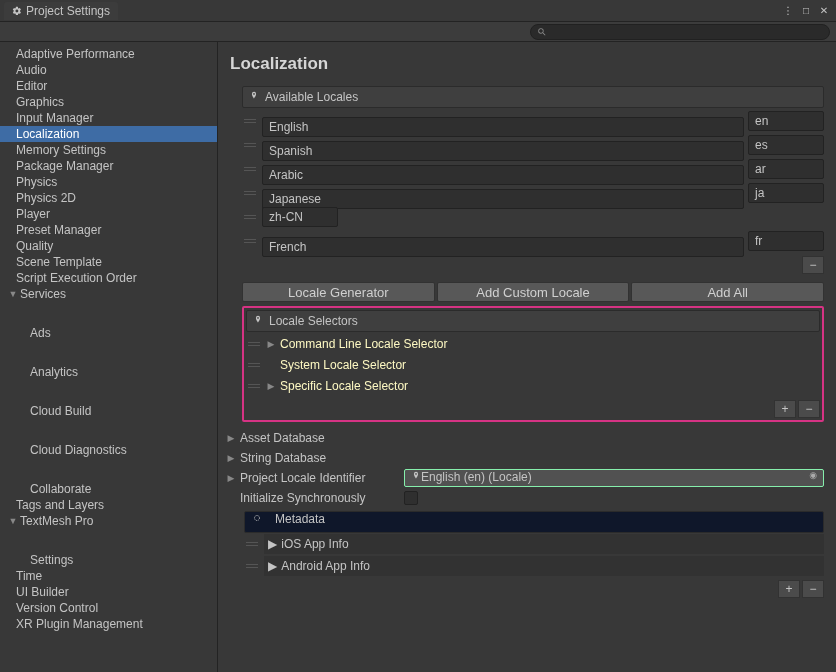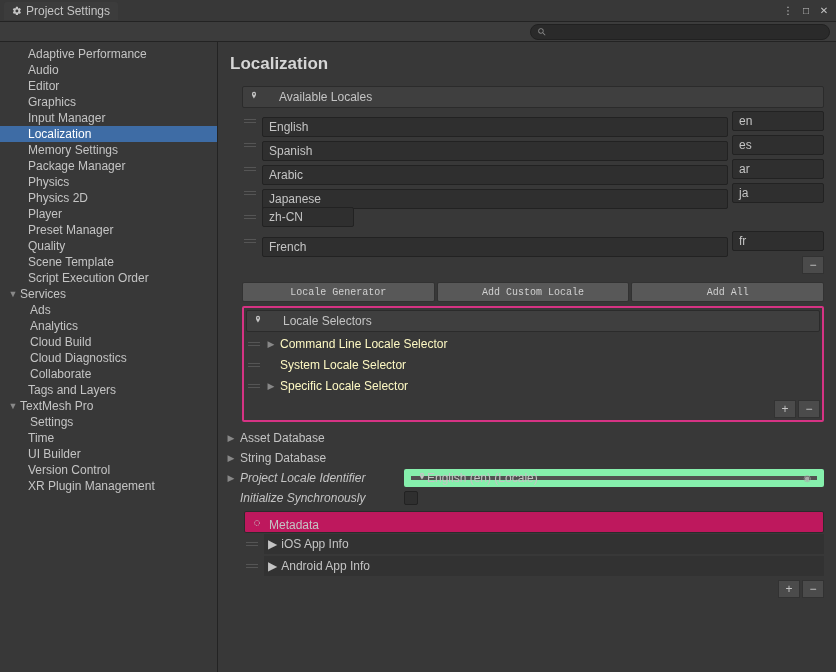--- a/index.html
+++ b/index.html
@@ -63,25 +63,25 @@
   }
   .sidebar {
     width: 218px;
     background: #383838;
     border-right: 1px solid #232323;
     padding-top: 4px;
     overflow-y: auto;
   }
   .side-item {
     height: 16px;
-    padding-left: 28px;
+    padding-left: 16px;
     display:flex; align-items:center;
     cursor: default;
   }
-  .side-item.indent1 { padding-left: 30px; }
+  .side-item.indent1 { padding-left: 30px; margin-top: 23px; }
   .side-item.expandable { padding-left: 8px; }
   .side-item.expandable .tri {
     width:10px; display:inline-block; text-align:center; color:#888; font-size:9px; margin-right:2px;
   }
   .side-item.active {
     background: #3e6ca5;
     color: #fff;
   }
   .main {
     flex:1;
@@ -99,21 +99,21 @@
     margin-left: 16px;
     margin-bottom: 6px;
   }
   .list-header {
     background: #3f3f3f;
     border: 1px solid #2b2b2b;
     border-radius: 2px;
     height: 22px;
     display:flex; align-items:center;
     padding: 0 6px;
-    gap: 20px;
+    gap: 6px;
     margin-bottom: 2px;
   }
   .list-row {
     display:flex; align-items:center;
     gap: 4px;
     height: 22px;
     margin-top: 2px;
   }
   .drag-lines {
     width: 12px; height: 10px;
@@ -126,21 +126,21 @@
     height: 20px;
     background: #2f2f2f;
     border: 1px solid #222;
     border-radius: 2px;
     display:flex; align-items:center;
     padding: 0 6px;
     color:#c4c4c4;
     margin-top:12px;
   }
   .code-field {
-    width: 92px;
+    width: 76px;
     height: 20px;
     background: #2f2f2f;
     border: 1px solid #222;
     border-radius: 2px;
     display:flex; align-items:center;
     padding: 0 6px;
     color:#c4c4c4;
   }
   .list-footer {
     display:flex; justify-content:flex-end;
@@ -161,22 +161,21 @@
     gap:2px;
   }
   .btn-row .btn {
     flex:1;
     height: 20px;
     background: #585858;
     border: 1px solid #323232;
     border-radius: 2px;
     display:flex; align-items:center; justify-content:center;
     color:#d0d0d0;
-    font-size:10px;
-    font-family:Liberation Mono, monospace;
+    font-size:13px;
   }
   .highlight-box {
     border: 2px solid #d63384;
     border-radius: 2px;
     margin-left: 16px;
     padding: 2px;
     margin-bottom: 6px;
   }
   .selector-row {
     display:flex; align-items:center;
@@ -188,52 +187,52 @@
     color:#888; font-size:9px; width:10px; text-align:center;
   }
   .selector-row .lbl { color:#fef9c3; }
   .prop-row {
     display:flex; align-items:center;
     margin-left:0px;
     height: 20px;
     gap:4px;
   }
   .prop-row .tri { color:#888; font-size:9px; width:10px; text-align:center; }
-  .prop-label { width: 160px; display:flex; align-items:flex-start; gap:4px;font-style:italic; }
+  .prop-label { width: 160px; display:flex; align-items:flex-start; gap:4px; }
   .dropdown {
     flex:1;
     height: 18px;
     background: #515151;
-    border: 7px solid #86efac;
-    border-radius: 2px;
-    display:flex; align-items:center;
+    border: 1px solid #86efac;
+    border-radius: 2px;
+    display:flex; 
     padding: 0 6px;
     color:#c4c4c4;
   }
   .dropdown .dd-arrow { margin-left:auto; font-size:9px; color:#aaa; }
   .checkbox {
     width:14px; height:14px; background:#2f2f2f; border:1px solid #222; border-radius:2px;
   }
   .pin-icon svg { width:10px; height:10px; fill:#c4c4c4; }
   .meta-row {
     display:flex; align-items:center;
     height: 20px;
     gap: 4px;
     margin-top: 2px;
     margin-left: 2px;
   }
   .meta-header {
     flex:1;
-    background: #be185d;
+    background: #0f172a;
     border: 1px solid #2b2b2b;
     border-radius: 2px;
     height: 22px;
-    display:flex; align-items:flex-end;
-    padding: 0 6px;
-    gap: 6px;
+    display:flex; align-items:flex-start;
+    padding: 0 6px;
+    gap: 12px;
   }
   .meta-item {
     flex:1;
     background: #323232;
     height: 20px;
     display:flex; align-items:center;
     padding: 0 4px;
     gap: 4px;
   }
   .gear-odot svg { width:12px; height:12px; }

